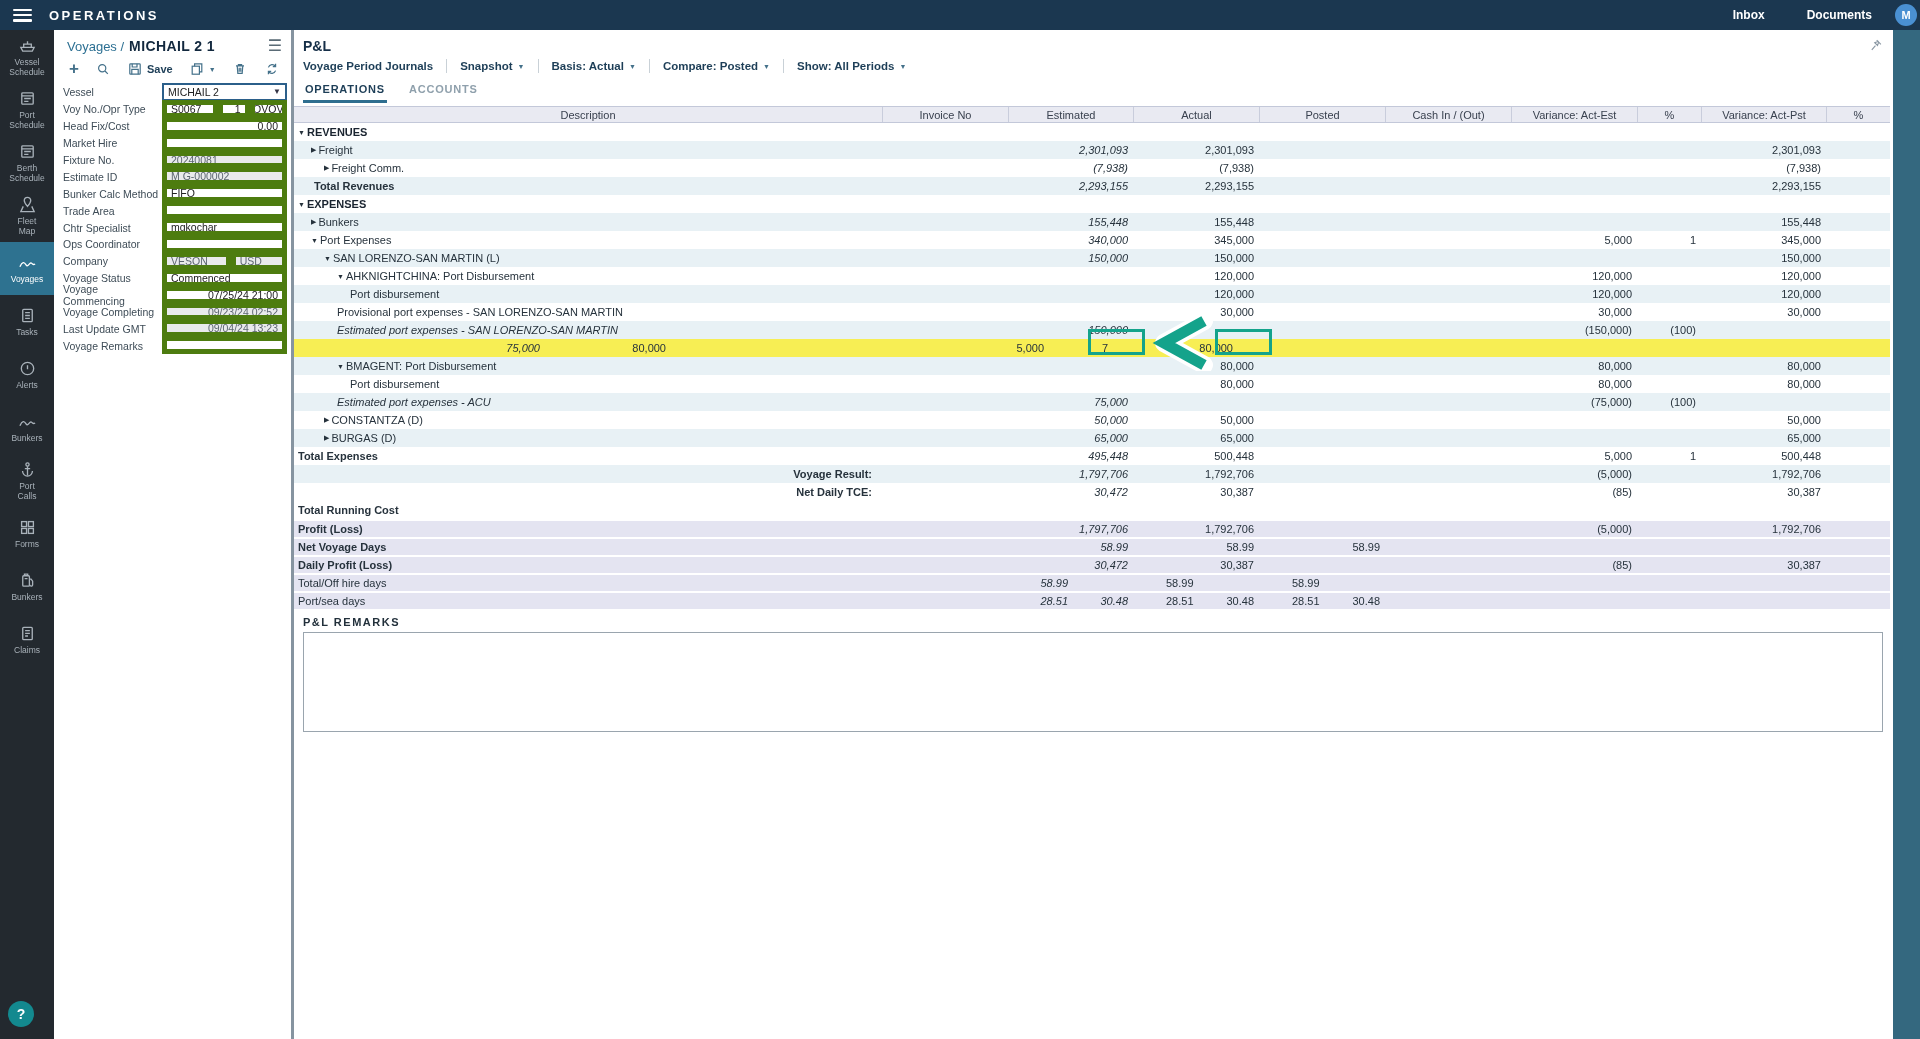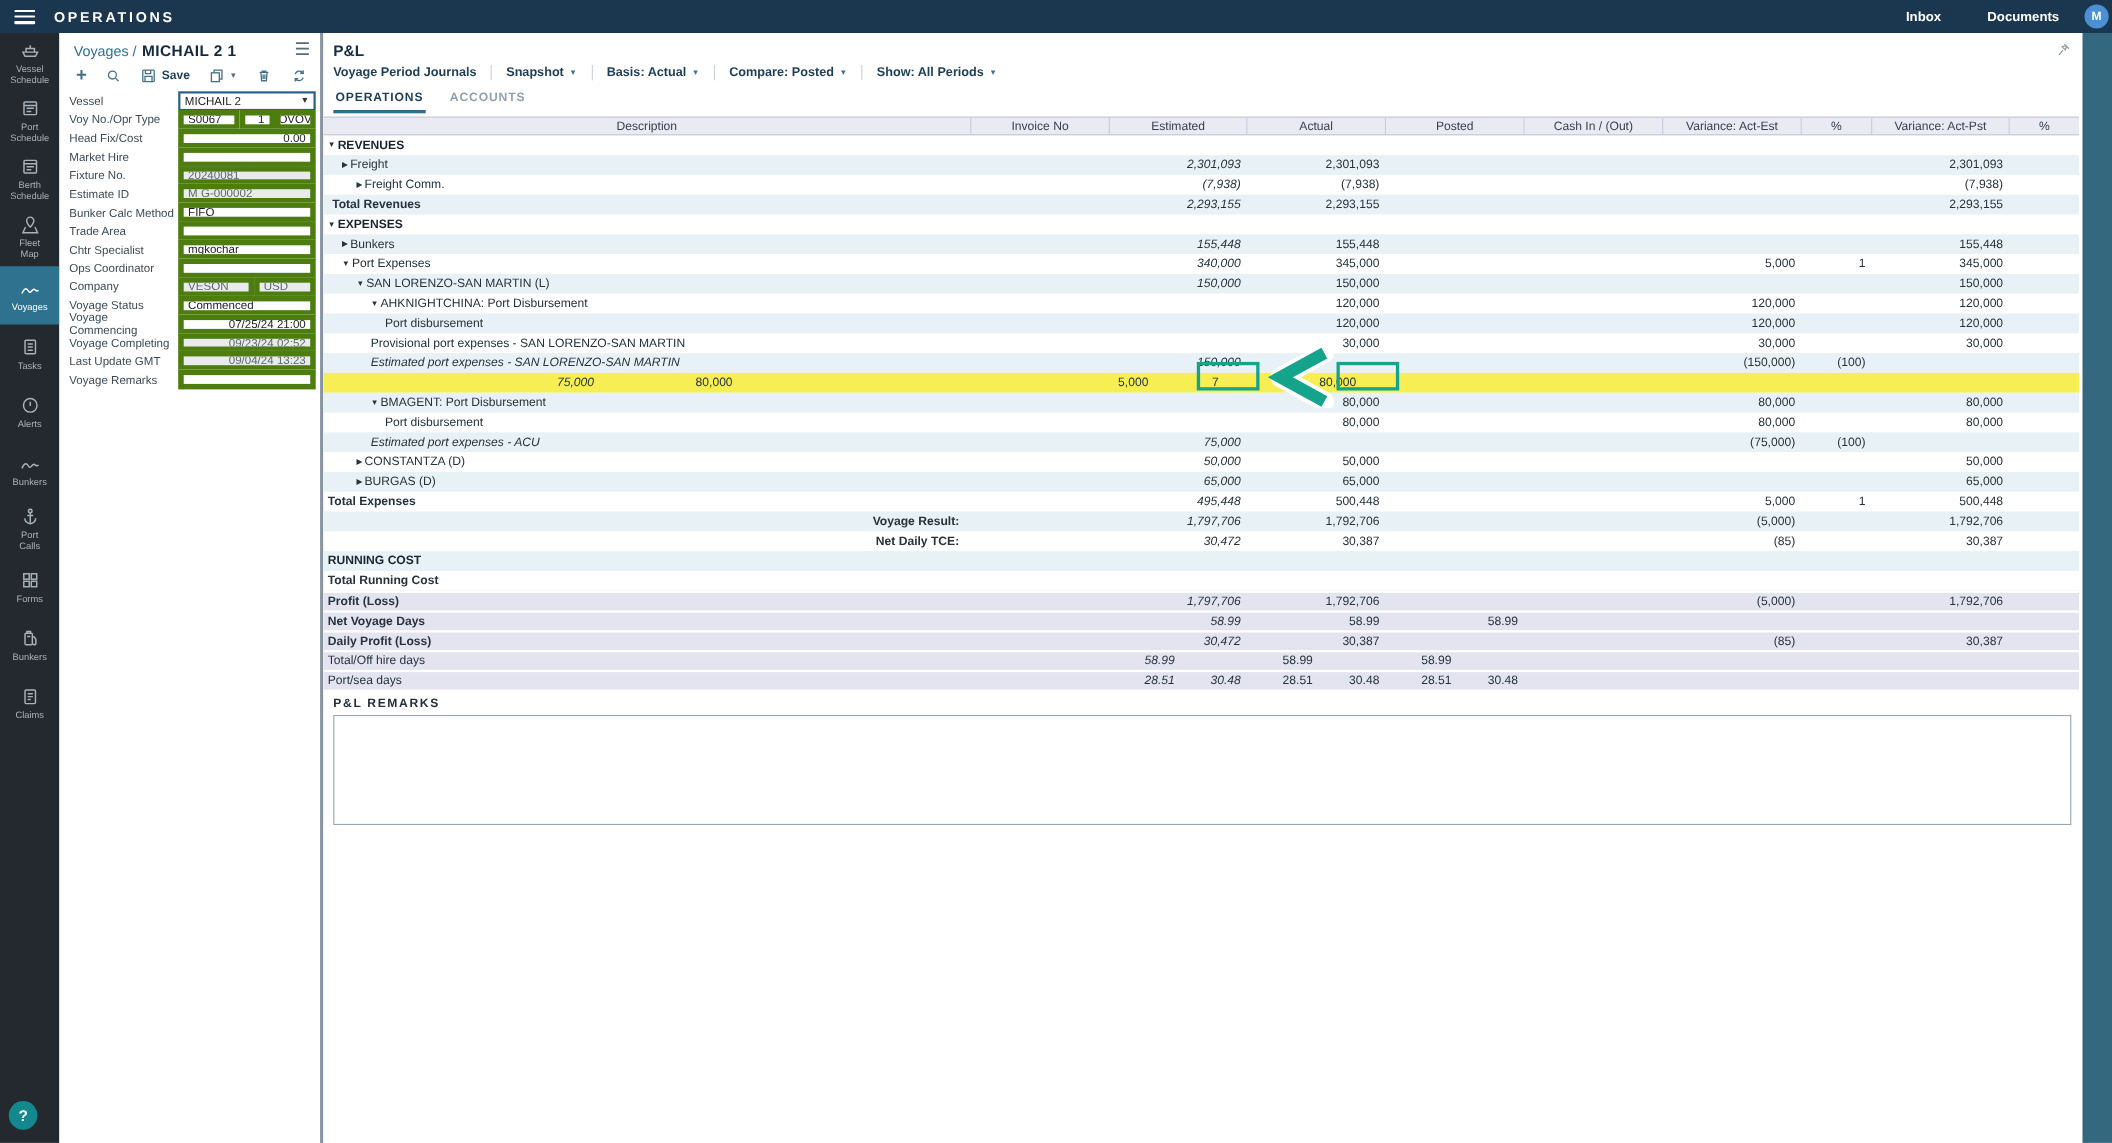--- a/index.html
+++ b/index.html
@@ -489,21 +489,21 @@
             <div class="cell num c2 est-col">(7,938)</div>
             <div class="cell num c3">(7,938)</div>
             <div class="cell num c4"></div>
             <div class="cell num c5"></div>
             <div class="cell num c6"></div>
             <div class="cell num c7"></div>
             <div class="cell num c8">(7,938)</div>
             <div class="cell num c9"></div>
           </div>
           <div class="prow alt bold">
-            <div class="cell c0" style="padding-left: 8px;">
+            <div class="cell c0" style="padding-left: 20px;">
               <span>Total Revenues</span>
             </div>
             <div class="cell num c1"></div>
             <div class="cell num c2 est-col">2,293,155</div>
             <div class="cell num c3">2,293,155</div>
             <div class="cell num c4"></div>
             <div class="cell num c5"></div>
             <div class="cell num c6"></div>
             <div class="cell num c7"></div>
             <div class="cell num c8">2,293,155</div>
@@ -743,34 +743,20 @@
               <span>Net Daily TCE:</span>
             </div>
             <div class="cell num c1"></div>
             <div class="cell num c2 est-col">30,472</div>
             <div class="cell num c3">30,387</div>
             <div class="cell num c4"></div>
             <div class="cell num c5"></div>
             <div class="cell num c6">(85)</div>
             <div class="cell num c7"></div>
             <div class="cell num c8">30,387</div>
-            <div class="cell num c9"></div>
-          </div>
-          <div class="prow alt sec">
-            <div class="cell c0" style="padding-left: 4px;">
-              <span>RUNNING COST</span>
-            </div>
-            <div class="cell num c1"></div>
-            <div class="cell num c2 est-col"></div>
-            <div class="cell num c3"></div>
-            <div class="cell num c4"></div>
-            <div class="cell num c5"></div>
-            <div class="cell num c6"></div>
-            <div class="cell num c7"></div>
-            <div class="cell num c8"></div>
             <div class="cell num c9"></div>
           </div>
           <div class="prow bold">
             <div class="cell c0" style="padding-left: 4px;">
               <span>Total Running Cost</span>
             </div>
             <div class="cell num c1"></div>
             <div class="cell num c2 est-col"></div>
             <div class="cell num c3"></div>
             <div class="cell num c4"></div>

